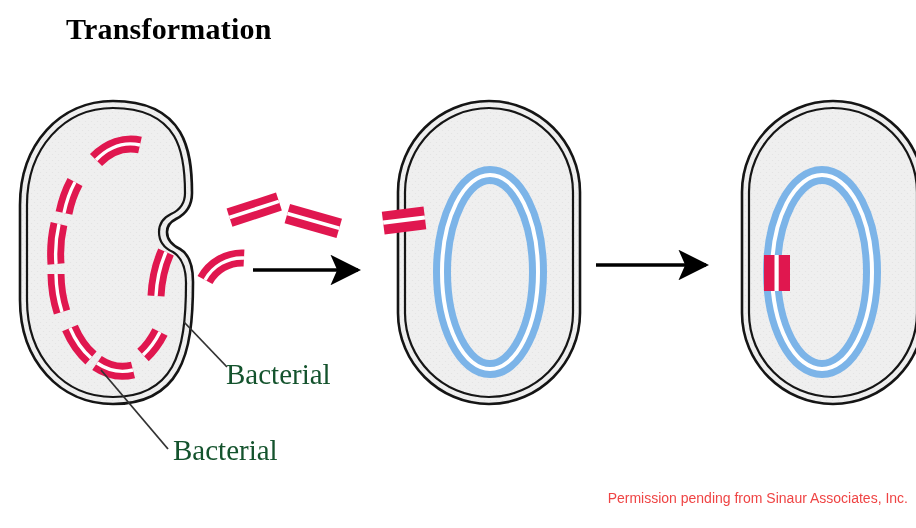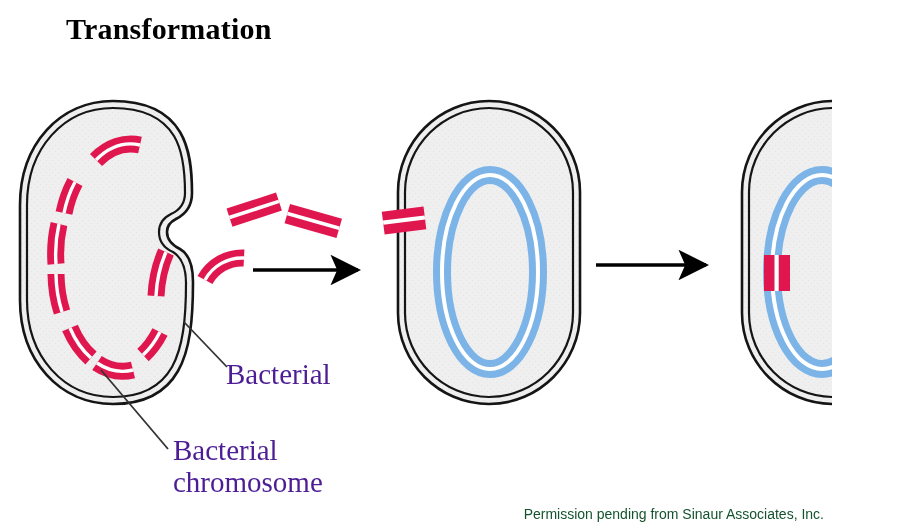--- a/index.html
+++ b/index.html
@@ -2,21 +2,21 @@
 <html><head>
 <meta charset="utf-8">
 <style>
   html, body {
     margin: 0;
     padding: 0;
     background: #ffffff;
   }
   #page {
     position: relative;
-    width: 832px;
+    width: 916px;
     height: 528px;
     background: #ffffff;
     overflow: hidden;
     font-family: "Liberation Serif", serif;
   }
   #diagram-svg {
     position: absolute;
     left: 0;
     top: 0;
     width: 916px;
@@ -30,39 +30,39 @@
     font-weight: bold;
     font-size: 30px;
     color: #000000;
     letter-spacing: 0.2px;
     white-space: nowrap;
   }
   .label-text {
     position: absolute;
     font-family: "Liberation Serif", serif;
     font-size: 29px;
-    color: #4c1d95;
+    color: #14532d;
     white-space: nowrap;
     line-height: 32px;
   }
   #label-bacterial-cell {
     left: 226px;
     top: 358px;
   }
   #label-bacterial-chromosome {
     left: 173px;
     top: 434px;
   }
   .credit-text {
     position: absolute;
     right: 8px;
-    bottom: 6px;
+    bottom: 22px;
     font-family: "Liberation Sans", sans-serif;
     font-size: 14px;
-    color: #14532d;
+    color: #ef4444;
     white-space: nowrap;
   }
 </style>
 </head>
 <body>
 
 <div id="page">
 
   <svg id="diagram-svg" viewBox="0 0 916 528" xmlns="http://www.w3.org/2000/svg">
     <defs>
@@ -233,18 +233,17 @@
   </svg>
 
   <div class="title-text">Transformation</div>
 
   <div class="label-text" id="label-bacterial-cell">
     <div>Bacterial</div>
   </div>
 
   <div class="label-text" id="label-bacterial-chromosome">
     <div>Bacterial</div>
-    <div>chromosome</div>
   </div>
 
   <div class="credit-text">Permission pending from Sinaur Associates, Inc.</div>
 
 </div>
 
 </body></html>

